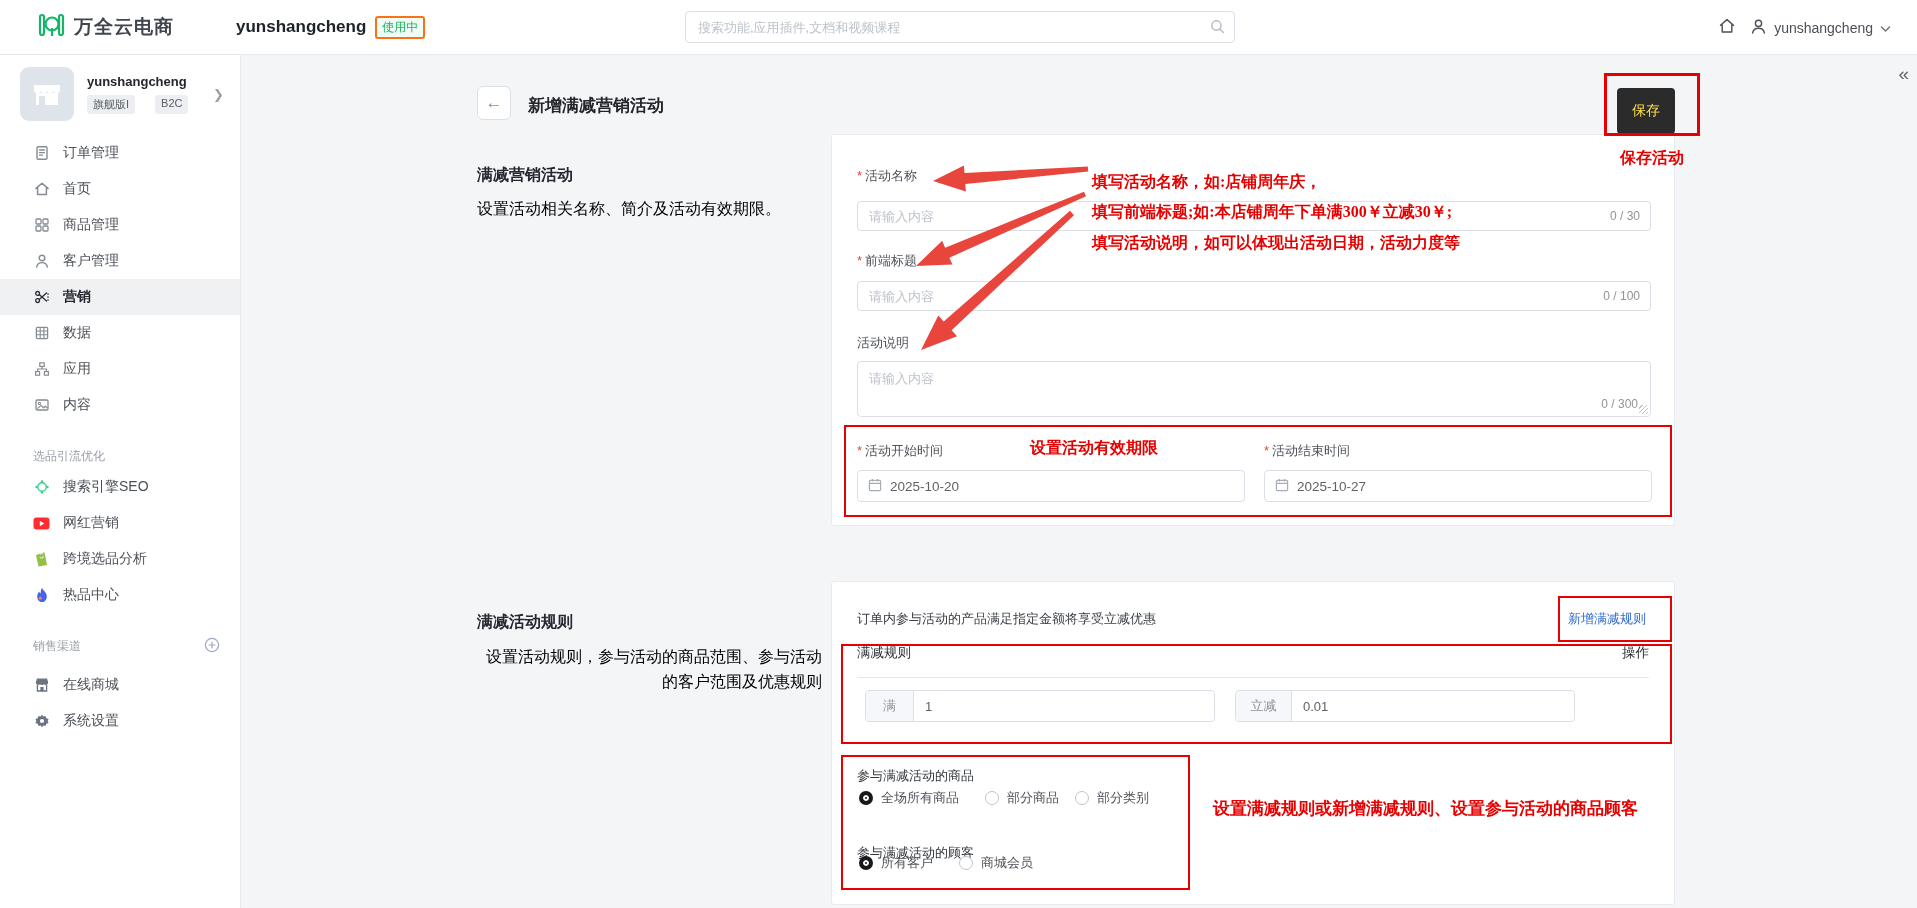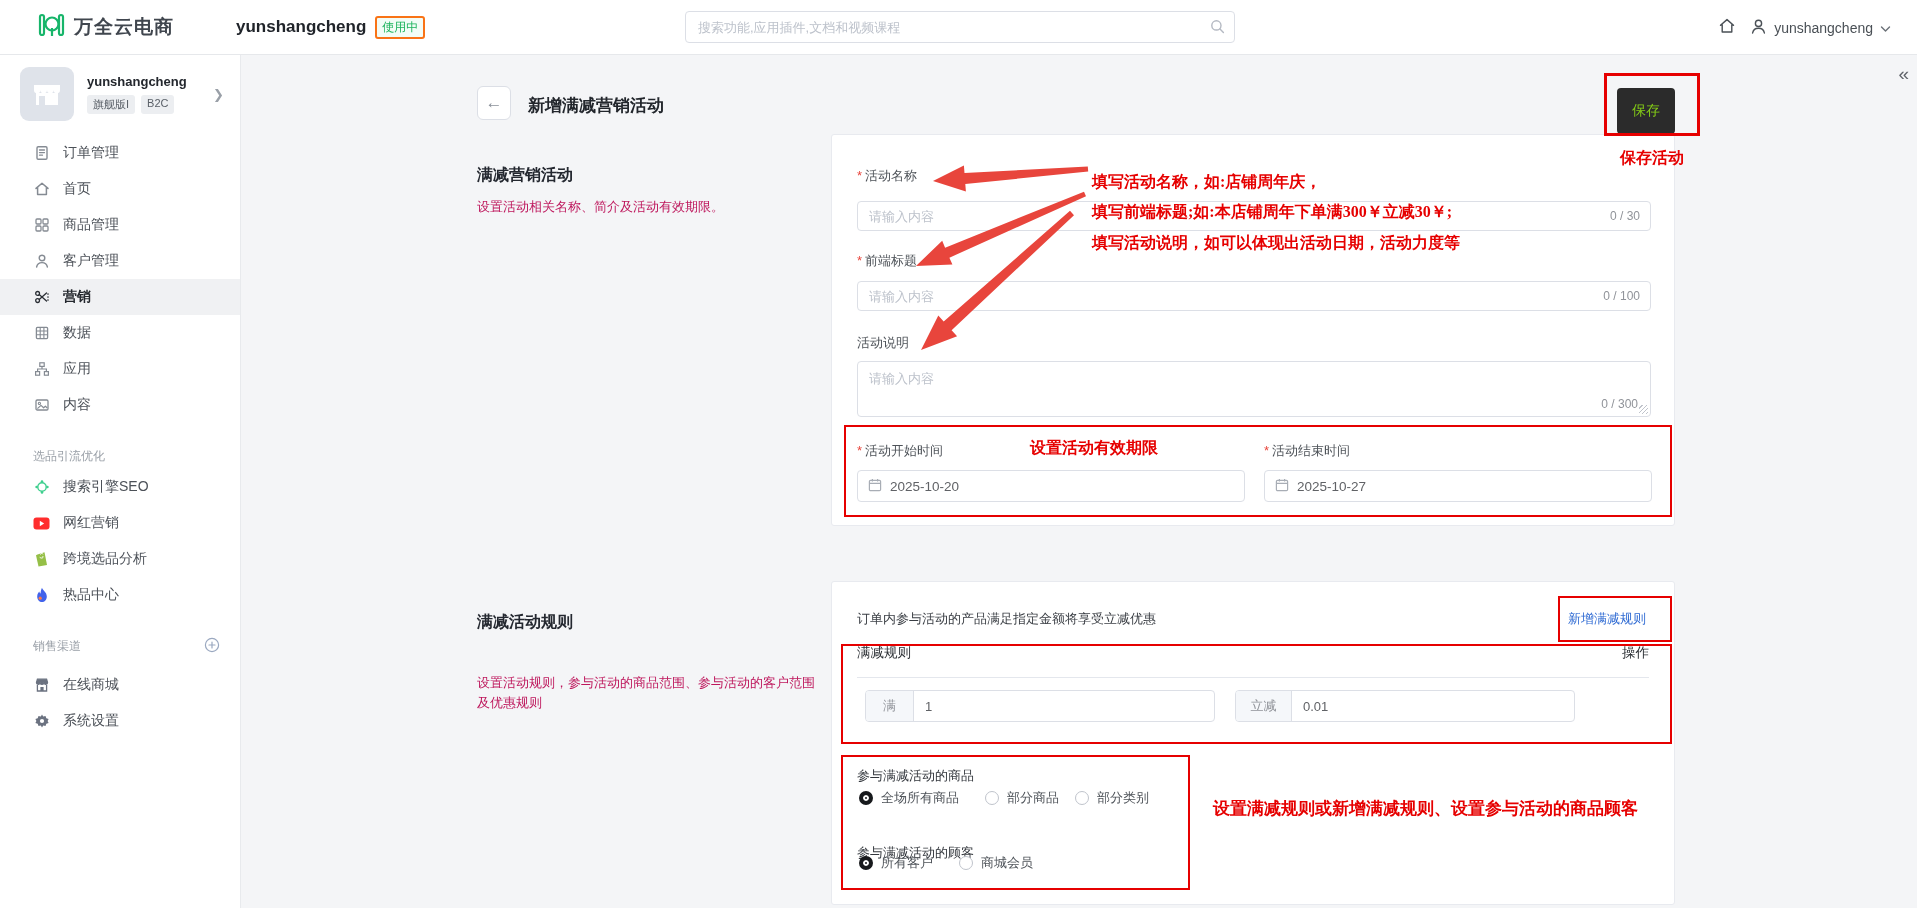--- a/index.html
+++ b/index.html
@@ -25,46 +25,46 @@
   .topbar-right { position:absolute; right:26px; top:0; height:55px; display:flex; align-items:center; gap:14px; }
   .topbar-user { display:flex; align-items:center; gap:7px; font-size:14px; color:#4a5056; }
 
   
   .sidebar { position:absolute; left:0; top:55px; width:241px; bottom:0; background:#fff;
              border-right:1px solid #e8eaed; z-index:10; }
   .store-card { display:flex; align-items:center; padding:12px 12px 14px 20px; }
   .store-avatar { width:54px; height:54px; border-radius:9px; background:#dfe3ea; position:relative; flex:none; }
   .store-info { margin-left:13px; flex:1; }
   .store-name { font-size:13px; font-weight:bold; color:#23272d; margin-bottom:6px; }
-  .store-badges { display:flex; gap:6px; }
+  .store-badges { display:flex; gap:20px; }
   .mini-badge { background:#eceef1; color:#5a6068; font-size:11px; padding:2px 6px; border-radius:3px; }
   .store-chevron { color:#9aa0a8; font-size:13px; margin-right:4px; }
   .menu { margin-top:0; }
   .menu-item { display:flex; align-items:center; height:36px; padding-left:33px; gap:13px;
                font-size:14px; color:#4c5158; cursor:pointer; }
   .menu-item .mi-ic { width:17px; height:17px; display:flex; align-items:center; justify-content:center; color:#858b93; }
   .menu-item.active { background:#f0f1f3; color:#24282e; font-weight:bold; }
   .menu-item.active .mi-ic { color:#2a2e34; }
   .side-section { display:flex; align-items:center; height:26px; padding:0 20px 0 33px;
                   margin-top:20px; font-size:12px; color:#9aa0a8; }
   .side-section .plus { margin-left:auto; color:#9aa8c0; font-size:15px; }
   .ch-gap { margin-top:8px; }
 
   
   .main { position:absolute; left:241px; top:55px; right:0; bottom:0; background:#f4f5f7; overflow:hidden; }
   .back-btn { position:absolute; left:236px; top:31px; width:34px; height:34px; background:#fff;
               border:1px solid #dcdfe6; border-radius:6px; color:#8a9099; font-size:17px;
               display:flex; align-items:center; justify-content:center; cursor:pointer; }
   .page-title { position:absolute; left:287px; top:39px; font-size:17px; font-weight:bold; color:#22262c; }
   .save-btn { position:absolute; left:1376px; top:33px; width:58px; height:46px; background:#2b2b2b;
-              color:#84cc16; font-size:14px; border:none; border-radius:4px; cursor:pointer; font-family:inherit; }
+              color:#fde047; font-size:14px; border:none; border-radius:4px; cursor:pointer; font-family:inherit; }
   .collapse-ic { position:absolute; right:8px; top:8px; font-size:19px; color:#60646a; cursor:pointer; }
 
   .sec-title { position:absolute; left:236px; font-size:16px; font-weight:bold; color:#242830; }
-  .sec-sub { position:absolute; left:236px; width:345px; font-size:13px; color:#be185d; line-height:1.55; }
+  .sec-sub { position:absolute; left:236px; width:345px; font-size:16px; color:#000000; line-height:1.55; }
 
   .card { position:absolute; left:590px; width:844px; background:#fff; border:1px solid #e8eaef; border-radius:3px; }
   .card1 { top:79px; height:392px; }
   .card2 { top:526px; height:324px; }
 
   .f-label { position:absolute; font-size:13px; color:#4e5359; }
   .f-label .req { color:#e8453c; margin-right:3px; }
   .t-input { position:absolute; height:30px; border:1px solid #dcdfe6; border-radius:4px; background:#fff; }
   .t-input input { width:100%; height:100%; border:none; outline:none; background:transparent;
                    padding:0 62px 0 11px; font-size:13px; color:#606266; font-family:inherit; }
@@ -386,21 +386,21 @@
           <svg width="14" height="14" viewBox="0 0 14 14" fill="none">
               <rect x="1.4" y="2.4" width="11.2" height="10.2" rx="1.2" stroke="#a8adb5" stroke-width="1.2"></rect>
               <path d="M1.4 5.4 h11.2 M4.4 1 v2.4 M9.6 1 v2.4" stroke="#a8adb5" stroke-width="1.2"></path>
             </svg>
         </span>
         <span>2025-10-27</span>
       </div>
     </div>
 
     <div class="sec-title" style="top:557px;">满减活动规则</div>
-    <div class="sec-sub" style="top:618px;">设置活动规则，参与活动的商品范围、参与活动的客户范围及优惠规则</div>
+    <div class="sec-sub" style="top:590px;text-align:right;">设置活动规则，参与活动的商品范围、参与活动的客户范围及优惠规则</div>
 
     <div class="card card2">
       <div class="desc-row">订单内参与活动的产品满足指定金额将享受立减优惠</div>
       <div class="add-rule-link">新增满减规则</div>
 
       <div class="tbl-head">
         <span>满减规则</span>
         <span class="th-r">操作</span>
       </div>
       <div class="tbl-divider"></div>

